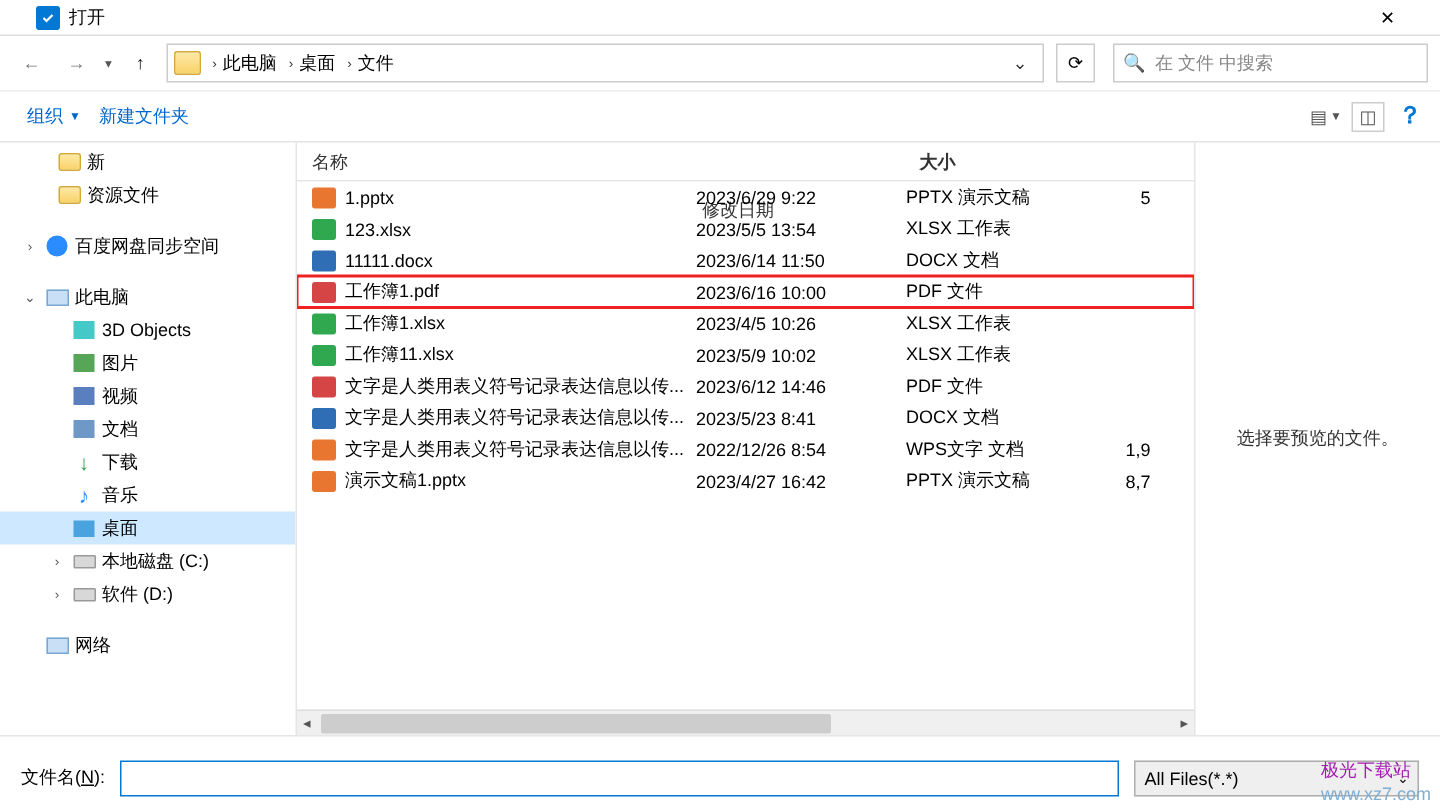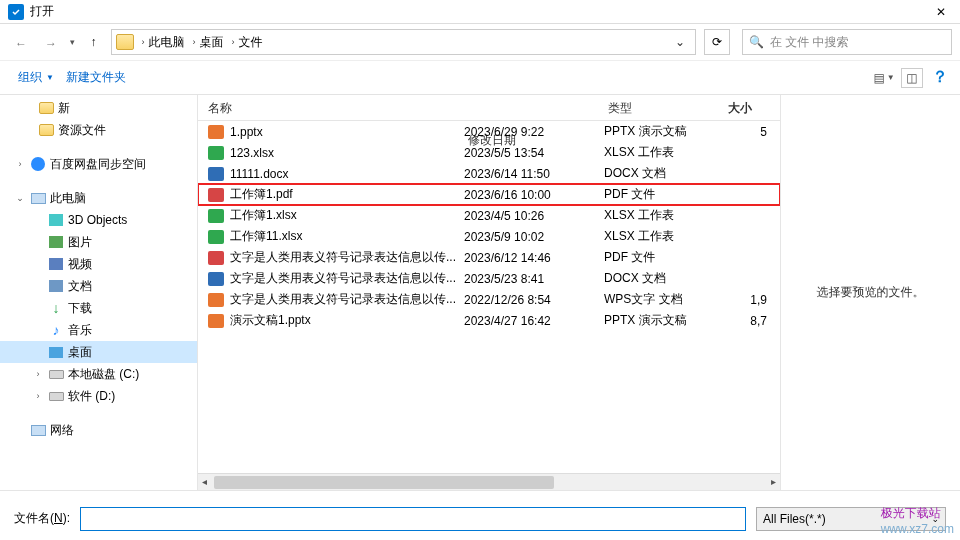--- a/index.html
+++ b/index.html
@@ -1,18 +1,18 @@
 <!DOCTYPE html>
 <html><head>
 <meta charset="utf-8">
 <style>
 * { box-sizing: border-box; margin: 0; padding: 0; font-family: "Microsoft YaHei", "Segoe UI", sans-serif; font-size: 12px; }
 body { background: #fff; width: 960px; height: 540px; overflow: hidden; position: relative; }
 
-.titlebar { height: 24px; display: flex; align-items: center; padding: 0 8px; border-bottom: 1px solid #ddd; }
+.titlebar { height: 24px; display: flex; align-items: center; padding: 0 24px; border-bottom: 1px solid #ddd; }
 .titlebar .app-icon { width: 16px; height: 16px; background: #0078d4; border-radius: 2px; margin-right: 6px; display: flex; align-items: center; justify-content: center; }
 .titlebar .app-icon svg { width: 10px; height: 10px; }
 .titlebar .title { flex: 1; color: #000; }
 .titlebar .close { cursor: pointer; padding: 2px 6px; }
 
 .navbar { height: 36px; display: flex; align-items: center; padding: 0 8px; gap: 4px; }
 .nav-btn { width: 26px; height: 26px; display: flex; align-items: center; justify-content: center; border: none; background: transparent; color: #777; }
 .nav-btn.enabled { color: #000; }
 .chev { font-size: 9px; color: #555; padding: 0 2px; }
 .path-box { flex: 1; height: 26px; border: 1px solid #ccc; display: flex; align-items: center; padding: 0 4px; gap: 0; }
@@ -71,21 +71,21 @@
 .fr-name { width: 234px; overflow: hidden; text-overflow: ellipsis; white-space: nowrap; }
 .fr-date { width: 140px; }
 .fr-type { width: 115px; }
 .fr-size { width: 48px; text-align: right; }
 .hscroll { height: 17px; background: #f0f0f0; border-top: 1px solid #ddd; position: relative; }
 .hscroll .thumb { position: absolute; left: 16px; top: 2px; width: 340px; height: 13px; background: #cdcdcd; border-radius: 2px; }
 .hscroll .ar { position: absolute; top: 1px; font-size: 10px; color: #555; padding: 1px 4px; }
 .hscroll .ar.l { left: 0; }
 .hscroll .ar.r { right: 0; }
 
-.preview { width: 180px; border-left: 1px solid #e5e5e5; display: flex; align-items: center; justify-content: center; color: #333; padding: 10px; text-align: left; }
+.preview { width: 164px; border-left: 1px solid #e5e5e5; display: flex; align-items: center; justify-content: center; color: #333; padding: 10px; text-align: left; }
 
 .footer { height: 56px; border-top: 1px solid #e5e5e5; display: flex; align-items: center; padding: 0 14px; gap: 10px; position: relative; }
 .footer .fname-label { color: #000; }
 .footer .fname-label .ul { text-decoration: underline; }
 .footer .fname-input { flex: 1; height: 24px; border: 1px solid #0078d4; padding: 0 6px; }
 .footer .filter { width: 190px; height: 24px; border: 1px solid #adadad; background: #efefef; display: flex; align-items: center; justify-content: space-between; padding: 0 6px; }
 .filter .dd { font-size: 9px; }
 
 .watermark { position: absolute; right: 6px; bottom: 4px; font-size: 11px; color: #7faed1; pointer-events: none; }
 .watermark .cn { color: #a21caf; margin-top: 13px; }
@@ -244,21 +244,20 @@
           </span>
           <span>网络</span>
         </div>
     </div>
   </div>
 
   <div class="filelist">
     <div class="columns">
       <div class="col-name">名称</div>
       <div class="col-date">修改日期</div>
-      <div class="col-type">类型</div>
       <div class="col-size">大小</div>
     </div>
     <div class="rows" id="rows">
         <div class="file-row">
           <span class="fr-icon ico-pptx"></span>
           <span class="fr-name">1.pptx</span>
           <span class="fr-date">2023/6/29 9:22</span>
           <span class="fr-type">PPTX 演示文稿</span>
           <span class="fr-size">5</span>
         </div>

